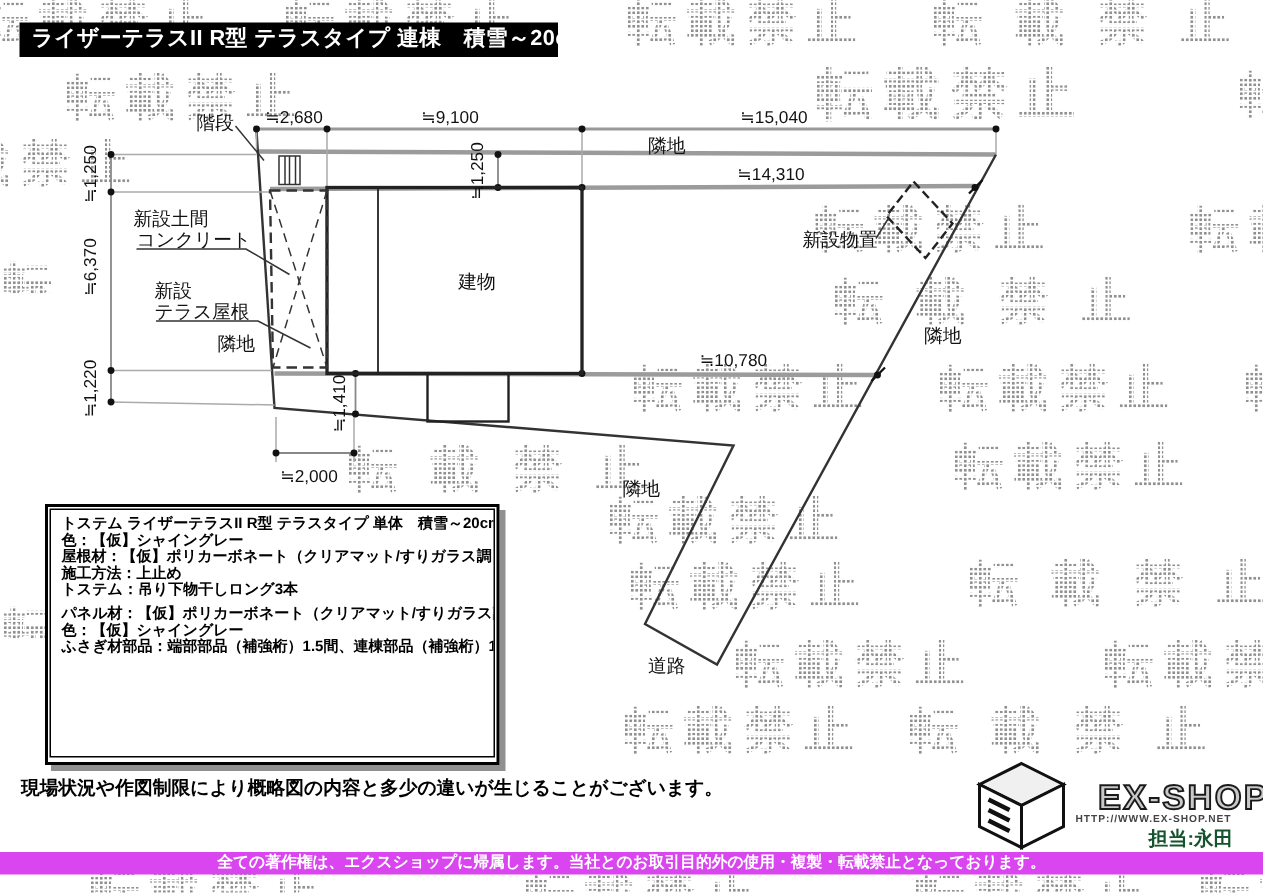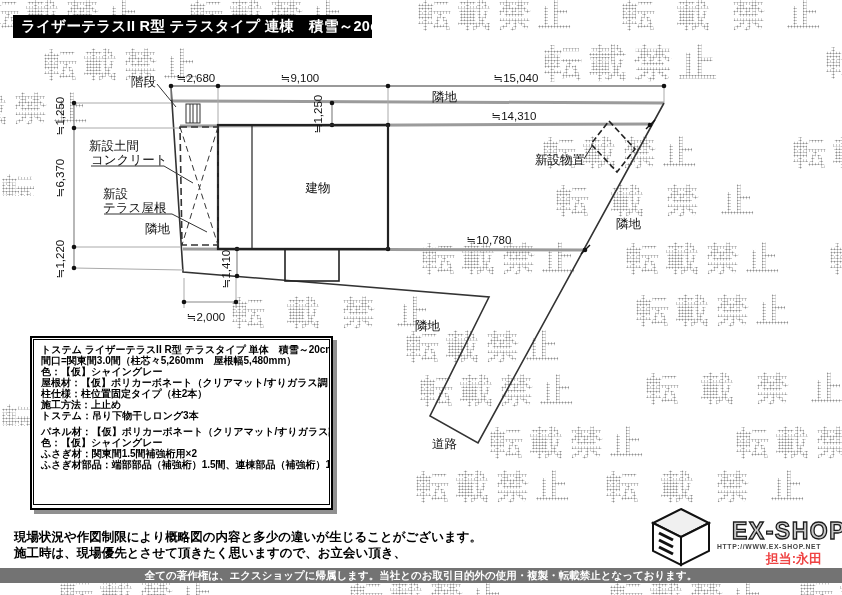--- a/index.html
+++ b/index.html
@@ -44,42 +44,42 @@
     background:#fff;border:2px solid #000;box-sizing:border-box;
     box-shadow:4px 4px 0 rgba(125,125,125,0.85);
   }
   .spec-box-inner{
     border:1px solid #000;margin:1px;height:calc(100% - 4px);
     box-sizing:border-box;padding:4px 7px;overflow:hidden;
   }
   .spec-line{font-size:10px;font-weight:bold;line-height:11px;color:#000;white-space:nowrap;}
   .spec-gap{height:5px;}
   
-  .notes{position:absolute;left:14px;top:518px;z-index:3;margin-top:12px;}
+  .notes{position:absolute;left:14px;top:518px;z-index:3;}
   .note-line{font-size:12.5px;font-weight:bold;line-height:15.5px;color:#000;white-space:nowrap;}
   
   .logo{position:absolute;left:650px;top:506px;width:180px;height:62px;z-index:4;}
   .logo-cube{position:absolute;left:0;top:0;}
   .logo-brand{
     position:absolute;left:82px;top:12px;font-size:23px;font-weight:bold;
     letter-spacing:1.5px;color:#c9c9c9;-webkit-text-stroke:1.3px #1a1a1a;
     white-space:nowrap;
   }
   .logo-url{
     position:absolute;left:67px;top:37px;font-size:6.8px;font-weight:bold;
     letter-spacing:0.65px;color:#444;white-space:nowrap;
   }
   .logo-agent{
     position:absolute;left:66px;top:44px;width:106px;text-align:right;
-    font-size:13px;font-weight:bold;color:#ef4444;white-space:nowrap;
+    font-size:13px;font-weight:bold;color:#14532d;white-space:nowrap;
   }
   
   .footer-bar{
     position:absolute;left:0;top:568px;width:842px;height:15px;z-index:5;
-    background:#737373;color:#fff;font-size:10.5px;font-weight:bold;
+    background:#d946ef;color:#fff;font-size:10.5px;font-weight:bold;
     line-height:15px;text-align:center;white-space:nowrap;
   }
 </style>
 </head>
 <body>
 
 <span class="wm" style="left:-14px;top:-2px">転載禁止</span>
 <span class="wm" style="left:190px;top:-2px">転載禁止</span>
 <span class="wm" style="left:418px;top:-2px">転載禁止</span>
 <span class="wm wm-wide" style="left:622px;top:-2px">転載禁止</span>
@@ -221,37 +221,33 @@
   <text class="lbl" x="103" y="212">テラス屋根</text>
 </svg>
 
 <div class="title-bar">
   <span>ライザーテラスII R型 テラスタイプ 連棟　積雪～20cm対応</span>
 </div>
 
 <div class="spec-box">
   <div class="spec-box-inner">
     <div class="spec-line">トステム ライザーテラスII R型 テラスタイプ 単体　積雪～20cm対応</div>
-    <div class="spec-line">間口=関東間3.0間（柱芯々5,260mm　屋根幅5,480mm）</div>
     <div class="spec-line">色：【仮】シャイングレー</div>
     <div class="spec-line">屋根材：【仮】ポリカーボネート（クリアマット/すりガラス調）</div>
-    <div class="spec-line">柱仕様：柱位置固定タイプ（柱2本）</div>
     <div class="spec-line">施工方法：上止め</div>
     <div class="spec-line">トステム：吊り下物干しロング3本</div>
     <div class="spec-gap"></div>
     <div class="spec-line">パネル材：【仮】ポリカーボネート（クリアマット/すりガラス調）</div>
     <div class="spec-line">色：【仮】シャイングレー</div>
-    <div class="spec-line">ふさぎ材：関東間1.5間補強桁用×2</div>
     <div class="spec-line">ふさぎ材部品：端部部品（補強桁）1.5間、連棟部品（補強桁）1.5間用</div>
   </div>
 </div>
 
 <div class="notes">
   <div class="note-line">現場状況や作図制限により概略図の内容と多少の違いが生じることがございます。</div>
-  <div class="note-line">施工時は、現場優先とさせて頂きたく思いますので、お立会い頂き、</div>
 </div>
 
 <div class="logo">
   <svg class="logo-cube" width="62" height="62" viewBox="0 0 62 62">
     <polygon points="31,3 59,17 31,31 3,17" fill="#f0f0f0" stroke="#111" stroke-width="2"></polygon>
     <polygon points="3,17 31,31 31,59 3,45" fill="#ffffff" stroke="#111" stroke-width="2"></polygon>
     <polygon points="59,17 31,31 31,59 59,45" fill="#ffffff" stroke="#111" stroke-width="2"></polygon>
     <line x1="9" y1="27" x2="23" y2="34" stroke="#111" stroke-width="3"></line>
     <line x1="9" y1="34" x2="23" y2="41" stroke="#111" stroke-width="3"></line>
     <line x1="9" y1="41" x2="23" y2="48" stroke="#111" stroke-width="3"></line>

